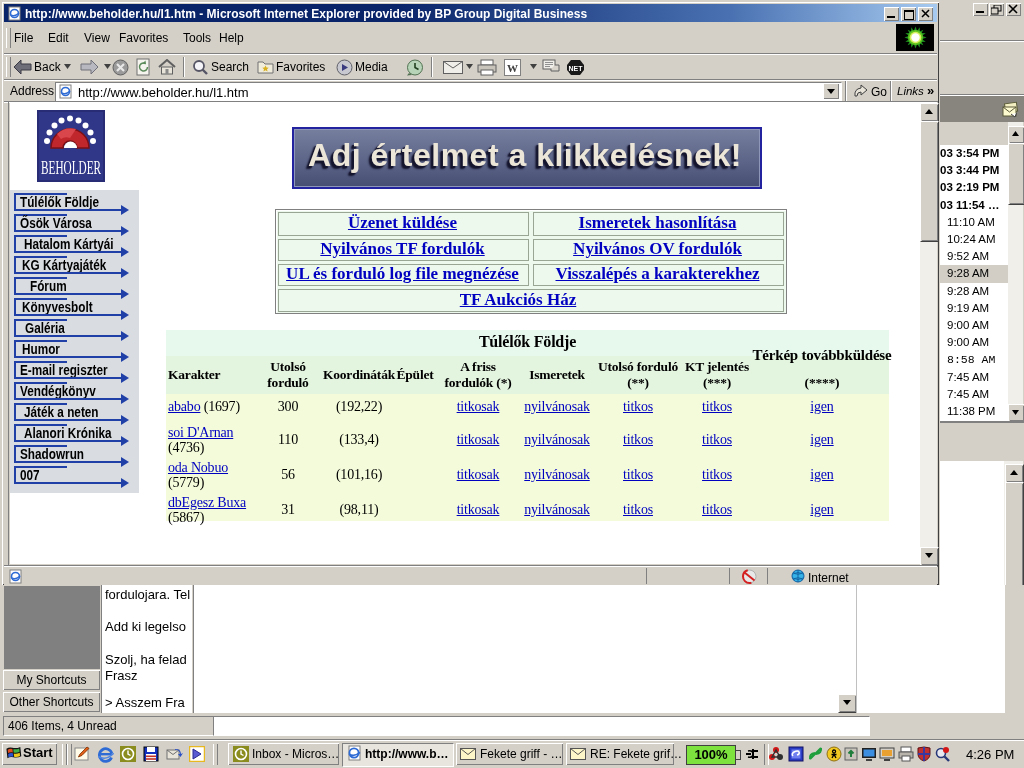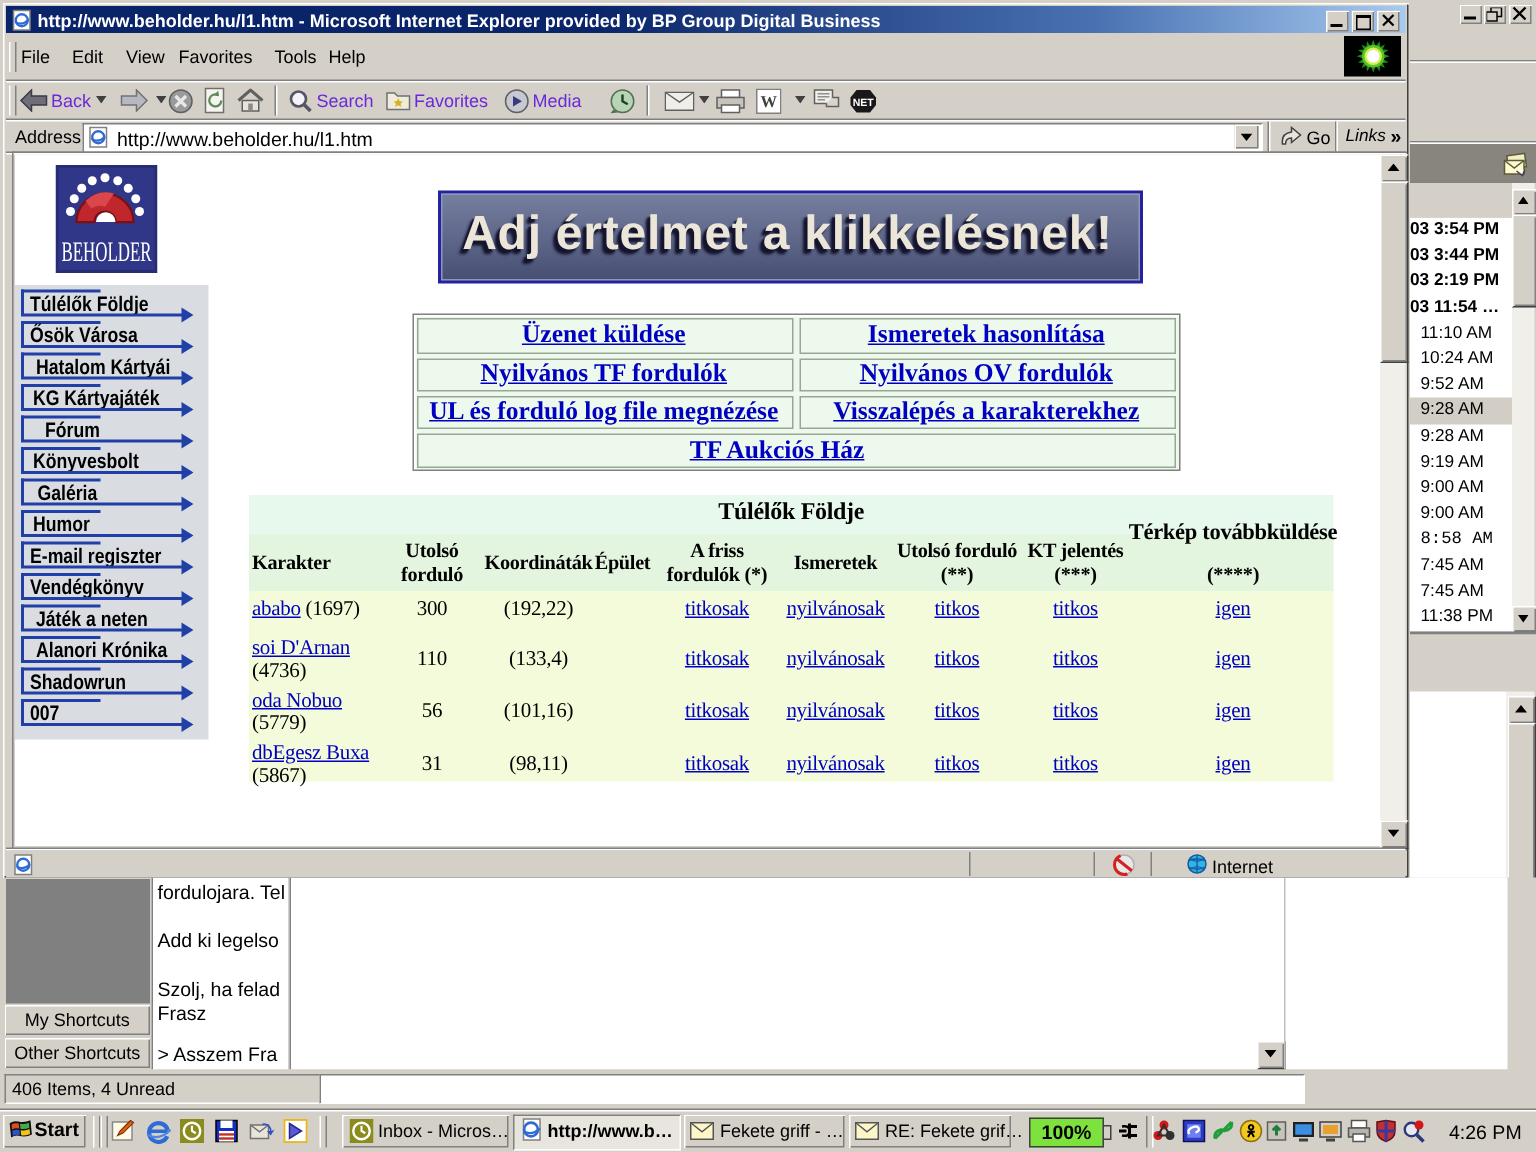--- a/index.html
+++ b/index.html
@@ -178,21 +178,21 @@
       <circle r="7.5" fill="#5fc41f"></circle>
       <circle r="5.8" fill="#d8f060"></circle>
       <circle r="4.2" fill="#fff"></circle>
     </g>
   </svg>
 
   <div class="abs" style="left:2px;top:51px;width:933px;height:1px;background:#808080;"></div>
   <div class="abs" style="left:2px;top:52px;width:933px;height:1px;background:#fff;"></div>
 
   <div class="abs" style="left:4px;top:55px;width:3px;height:20px;border-left:1px solid #fff;border-right:1px solid #808080;"></div>
-  <div id="toolbar" class="abs" style="left:0;top:53px;width:843px;height:24px;font-size:12px;color:#6d28d9;text-align:right;">
+  <div id="toolbar" class="abs" style="left:0;top:53px;width:843px;height:24px;font-size:12px;color:#000000;text-align:right;">
     <svg class="abs" style="left:11px;top:4px" width="19" height="16" viewBox="0 0 19 16">
         <path d="M8 1 L1 8 L8 15 L8 11 L18 11 L18 5 L8 5 Z" fill="#6e6e78" stroke="#3a3a44"></path>
       </svg>
     <div class="abs" style="left:32px;top:5px;">Back</div>
     <svg class="abs" style="left:62px;top:9px" width="7" height="5">
         <path d="M0 0 L7 0 L3.5 5 Z" fill="#404040"></path>
       </svg>
     <svg class="abs" style="left:78px;top:4px" width="19" height="16" viewBox="0 0 19 16">
         <path d="M11 1 L18 8 L11 15 L11 11 L1 11 L1 5 L11 5 Z" fill="#b8b8c0" stroke="#70707a"></path>
       </svg>

